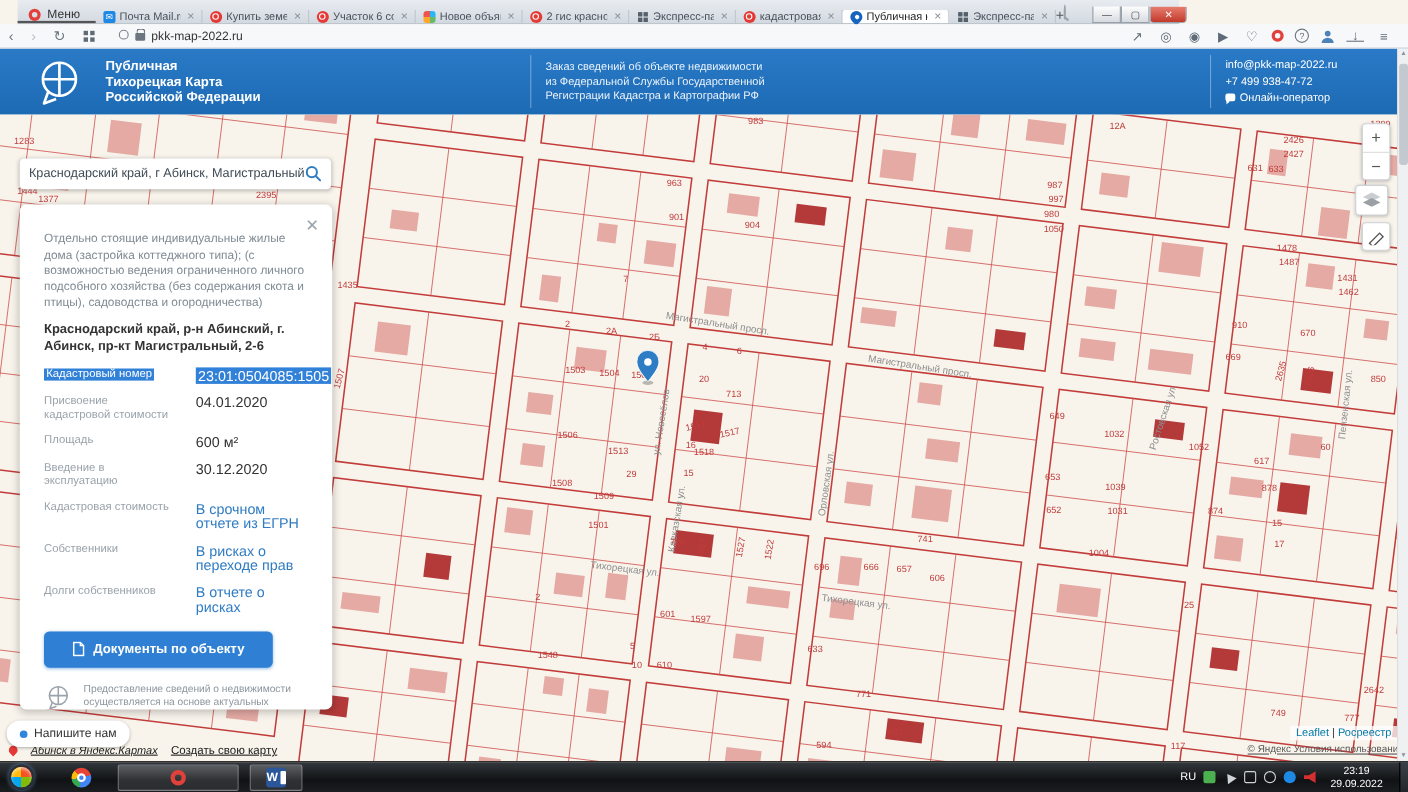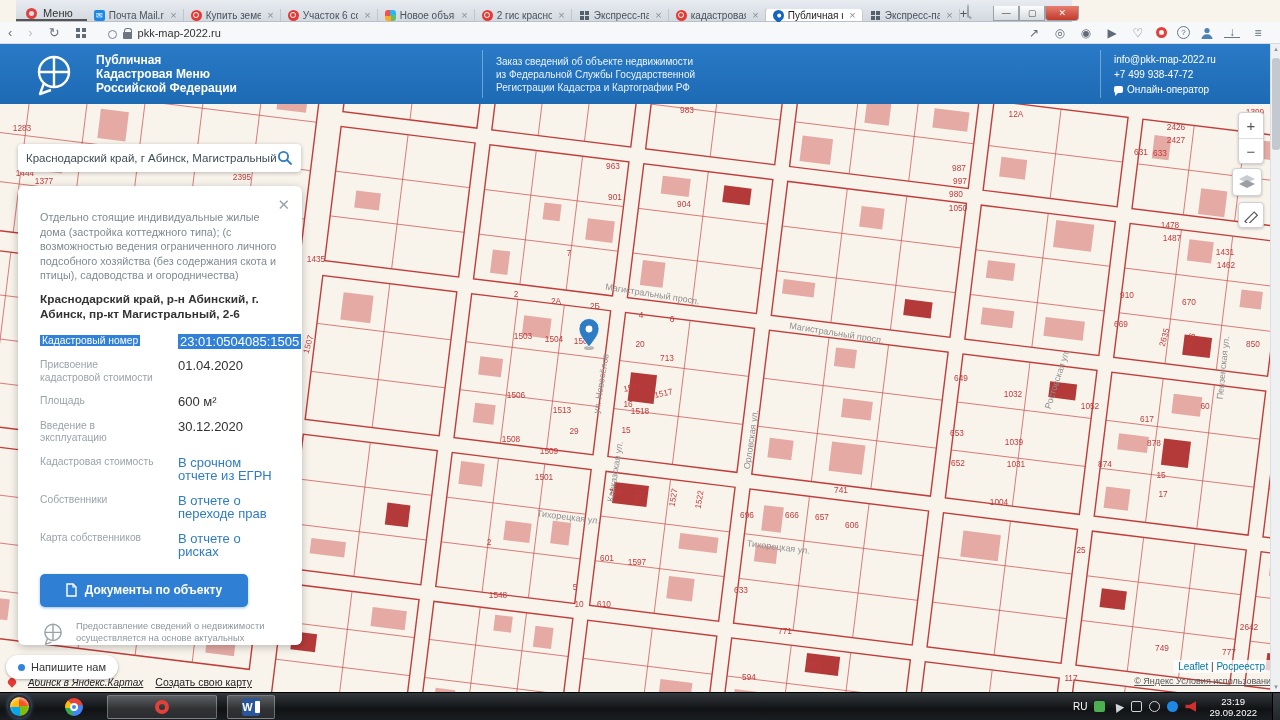--- a/index.html
+++ b/index.html
@@ -30,21 +30,21 @@
   #tab-search::after{content:"";position:absolute;width:5px;height:1.5px;background:#9aa2ab;right:-4px;bottom:-1px;transform:rotate(40deg)}
   #winbtns{display:flex;align-items:flex-start;gap:0;margin-right:8px}
   .wbtn{width:26px;height:15px;display:flex;align-items:center;justify-content:center;font-size:9px;color:#444;background:linear-gradient(#fdfdfd,#d7dbe0);border:1px solid #9aa1a9;border-top:none}
   .wbtn.close{background:linear-gradient(#e77e70,#c23a2b);color:#fff;width:34px;border-radius:0 0 4px 4px}
 
   
   #addressbar{position:absolute;left:0;top:22px;width:1280px;height:22px;background:#f7f8fa;border-bottom:1px solid #d7dbdf;display:flex;align-items:center;font-size:12px;color:#5f6b76;z-index:40}
   #addressbar .nav{padding:0 8px;font-size:13px;color:#6b7681}
   #addressbar .nav.dim{color:#b9c0c6}
   .ico-grid{width:10px;height:10px;margin:0 8px;background:linear-gradient(#5f6b76,#5f6b76) 0 0/4px 4px no-repeat,linear-gradient(#5f6b76,#5f6b76) 6px 0/4px 4px no-repeat,linear-gradient(#5f6b76,#5f6b76) 0 6px/4px 4px no-repeat,linear-gradient(#5f6b76,#5f6b76) 6px 6px/4px 4px no-repeat}
-  .url-chip{display:flex;align-items:flex-end;gap:6px;margin-left:14px}
+  .url-chip{display:flex;align-items:flex-start;gap:6px;margin-left:14px}
   .loc-ico{width:9px;height:9px;border:1.5px solid #7b858f;border-radius:50%;position:relative}
   .lock{width:9px;height:7px;background:#6b7681;border-radius:1px;position:relative;margin-top:3px}
   .lock::before{content:"";position:absolute;top:-4px;left:1.5px;width:6px;height:5px;border:1.5px solid #6b7681;border-bottom:none;border-radius:3px 3px 0 0}
   .url-text{font-size:11px;color:#333}
   #addr-right{margin-left:auto;display:flex;align-items:center;gap:10px;padding-right:14px;font-size:12px;color:#5f6b76}
   #addr-right .ic{width:16px;text-align:center}
   .help-circ{width:13px;height:13px;border:1.3px solid #6b7681;border-radius:50%;font-size:8px;display:flex;align-items:center;justify-content:center}
   .dl{border-bottom:1.5px solid #6b7681;line-height:10px}
 
   
@@ -219,21 +219,21 @@
   </div>
 
   <div id="site-header">
     <svg id="hdr-logo" width="48" height="46" viewBox="0 0 48 46">
       <circle cx="24" cy="20" r="15" fill="none" stroke="#fff" stroke-width="2.4"></circle>
       <path d="M24 5 v30 M9 20 h30" stroke="#fff" stroke-width="2.4"></path>
       <path d="M14 31 L10 42 L21 38" fill="none" stroke="#fff" stroke-width="2.4" stroke-linejoin="round"></path>
     </svg>
     <div id="hdr-title">
       <div>Публичная</div>
-      <div>Кадастровая Меню</div>
+      <div>Тихорецкая Карта</div>
       <div>Российской Федерации</div>
     </div>
     <div class="hdr-div" style="left:482px"></div>
     <div id="hdr-service">
       <div>Заказ сведений об объекте недвижимости</div>
       <div>из Федеральной Службы Государственной</div>
       <div>Регистрации Кадастра и Картографии РФ</div>
     </div>
     <div class="hdr-div" style="left:1100px"></div>
     <div id="hdr-contacts">
@@ -674,40 +674,40 @@
     <span id="panel-close">✕</span>
     <div id="panel-desc">Отдельно стоящие индивидуальные жилые дома (застройка коттеджного типа); (с возможностью ведения ограниченного личного подсобного хозяйства (без содержания скота и птицы), садоводства и огородничества)</div>
     <div id="panel-addr">Краснодарский край, р-н Абинский, г. Абинск, пр-кт Магистральный, 2-6</div>
     <div id="panel-rows">
         <div class="prow">
           <div class="plbl"><span class="phl">Кадастровый номер</span></div>
           <div class="pval"><span class="phl">23:01:0504085:1505</span></div>
         </div>
         <div class="prow">
           <div class="plbl"><span>Присвоение кадастровой стоимости</span></div>
-          <div class="pval"><span>01.04.2020</span></div>
+          <div class="pval"><span>04.01.2020</span></div>
         </div>
         <div class="prow">
           <div class="plbl"><span>Площадь</span></div>
           <div class="pval"><span>600 м²</span></div>
         </div>
         <div class="prow">
           <div class="plbl"><span>Введение в эксплуатацию</span></div>
           <div class="pval"><span>30.12.2020</span></div>
         </div>
         <div class="prow">
           <div class="plbl"><span>Кадастровая стоимость</span></div>
           <div class="pval plink"><span>В срочном отчете из ЕГРН</span></div>
         </div>
         <div class="prow">
           <div class="plbl"><span>Собственники</span></div>
-          <div class="pval plink"><span>В отчете о переходе прав</span></div>
+          <div class="pval plink"><span>В рисках о переходе прав</span></div>
         </div>
         <div class="prow">
-          <div class="plbl"><span>Карта собственников</span></div>
+          <div class="plbl"><span>Долги собственников</span></div>
           <div class="pval plink"><span>В отчете о рисках</span></div>
         </div>
       </div>
     <button id="doc-btn">
       <svg width="11" height="14" viewBox="0 0 11 14">
         <path d="M1 1 h6 l3 3 v9 h-9 z" fill="none" stroke="#fff" stroke-width="1.4"></path>
         <path d="M7 1 v3 h3" fill="none" stroke="#fff" stroke-width="1.2"></path>
       </svg>
       <span>Документы по объекту</span>
     </button>

